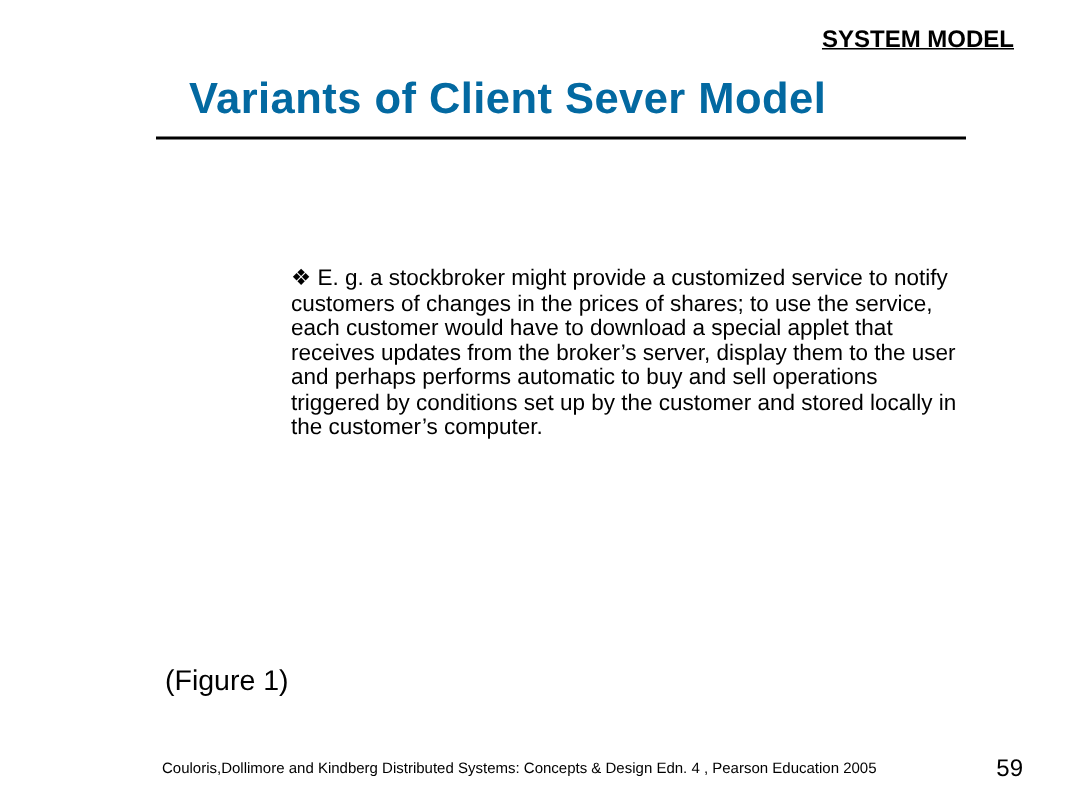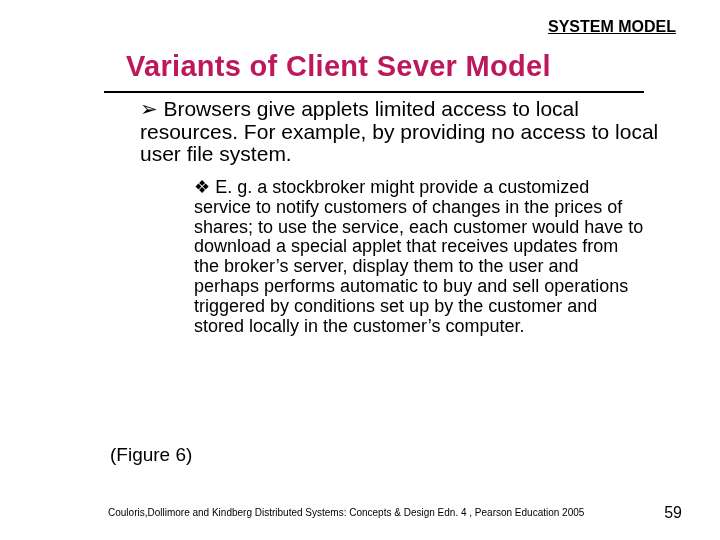--- a/index.html
+++ b/index.html
@@ -1,42 +1,39 @@
 <!DOCTYPE html>
 <html><head>
 <meta charset="utf-8">
 <style>
   html,body{margin:0;padding:0;width:720px;height:540px;background:#fff;font-family:Arial,Helvetica,sans-serif;color:#000;position:relative}
   .page{position:relative;width:720px;height:540px}
   .header{position:absolute;top:18px;right:44px;font-weight:bold;font-size:16px;text-decoration:underline}
-  .title{position:absolute;top:50px;left:126px;font-weight:bold;font-size:29px;color:#be185d;letter-spacing:0.3px}
+  .title{position:absolute;top:50px;left:126px;font-weight:bold;font-size:29px;color:#0369a1;letter-spacing:0.3px}
   .rule{position:absolute;top:91px;left:104px;width:540px;border-top:2px solid #000}
   .b1{position:absolute;top:98px;left:140px;width:520px;font-size:21px;line-height:1.08}
   .b1 .arrow{font-family:Arial;color:#000}
-  .b2{position:absolute;top:178px;left:194px;width:450px;font-size:18px;line-height:1.1}
+  .b2{position:absolute;top:178px;left:194px;width:450px;font-size:15px;line-height:1.1}
   .figref{position:absolute;top:444px;left:110px;font-size:19px}
   .footer{position:absolute;bottom:22px;left:108px;font-size:10px;}
   .pagenum{position:absolute;bottom:18px;right:38px;font-size:16px}
 </style>
 </head>
 <body>
 
 <div class="page">
 
   <div class="header">SYSTEM MODEL</div>
 
   <div class="title">Variants of Client Sever Model</div>
   <div class="rule"></div>
 
-  <div class="b1">
-    <span class="arrow">➢</span><span> Browsers give applets limited access to local resources. For example, by providing no access to local user file system.</span>
-  </div>
 
   <div class="b2">
     <span>❖</span><span> E. g. a stockbroker might provide a customized service to notify customers of changes in the prices of shares; to use the service, each customer would have to download a special applet that receives updates from the broker’s server, display them to the user and perhaps performs automatic to buy and sell operations triggered by conditions set up by the customer and stored locally in the customer’s computer.</span>
   </div>
 
-  <div class="figref">(Figure 6)</div>
+  <div class="figref">(Figure 1)</div>
 
   <div class="footer">Couloris,Dollimore and Kindberg  Distributed Systems: Concepts &amp; Design  Edn. 4 , Pearson Education 2005</div>
   <div class="pagenum">59</div>
 
 </div>
 
 </body></html>

